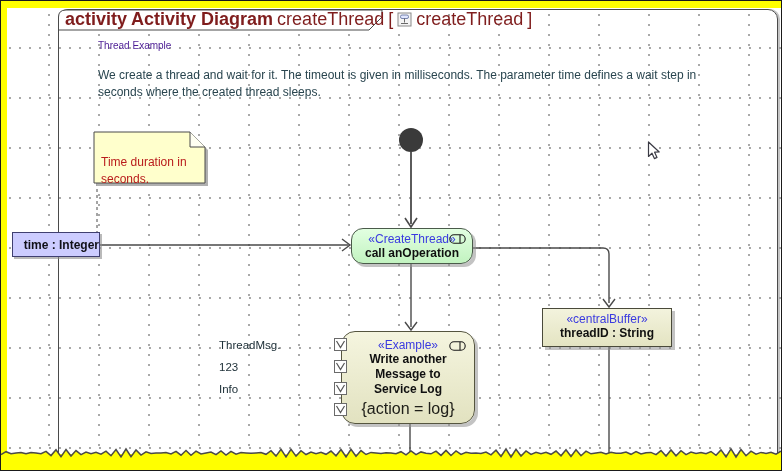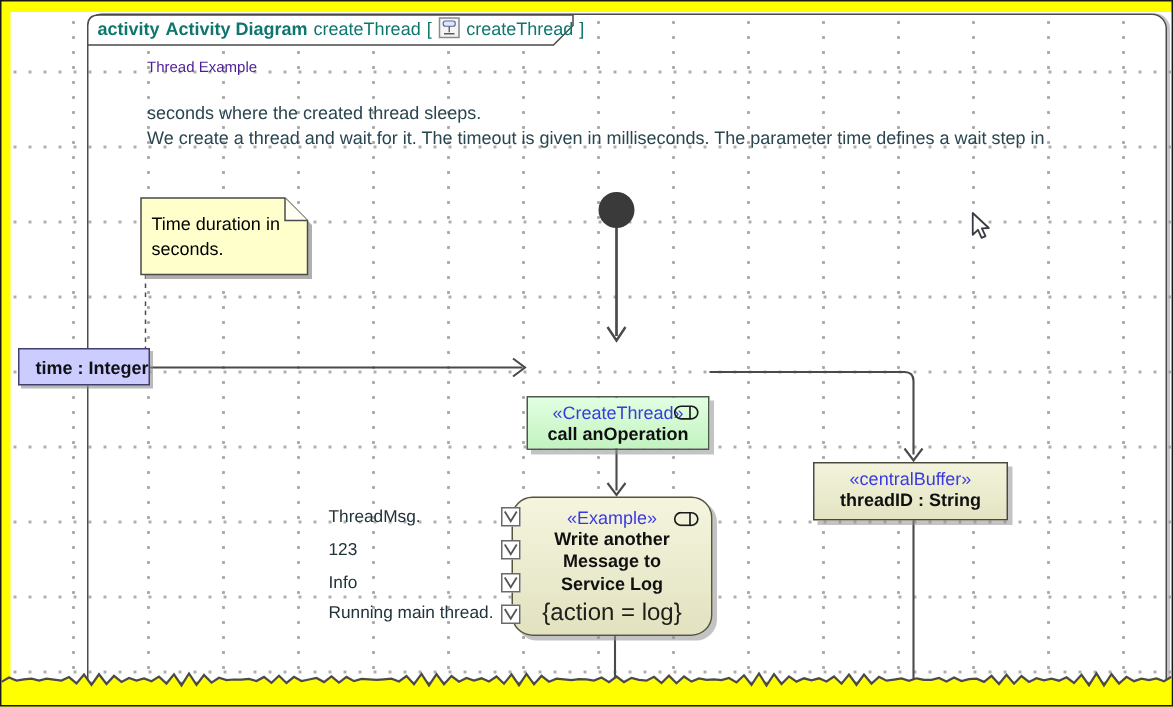--- a/index.html
+++ b/index.html
@@ -18,44 +18,43 @@
     background-position:2px 39px, 41px 6px;
   }
   .frame {
     position:absolute; left:57px; top:8px; width:720px; height:447px;
     border:1px solid #4a4a4a; border-radius:10px 10px 0 0;
     box-shadow:2px 0 0 rgba(150,150,150,.55);
   }
   .frame-label-svg { position:absolute; left:56px; top:8px; }
   .frame-label-text {
     position:absolute; left:64px; top:10px; height:17px; line-height:17px;
-    font-size:12px; color:#0f766e; white-space:nowrap;
-    display:inline-flex; align-items:flex-start; gap:4px;
+    font-size:18px; color:#7f1d1d; white-space:nowrap;
+    display:inline-flex; align-items:center; gap:4px;
   }
   .frame-label-text b { font-weight:bold; }
   .doc-title { position:absolute; left:97px; top:39px; font-size:10px; font-weight:normal; color:#4c1d95; }
   .doc-body { position:absolute; left:97px; top:66px; font-size:12px; color:#29454f; line-height:17px; white-space:nowrap; }
-  .note-text { position:absolute; left:100px; top:140px; width:100px; font-size:12px; color:#000000; line-height:17px; }
+  .note-text { position:absolute; left:100px; top:153px; width:100px; font-size:12px; color:#b91c1c; line-height:17px; }
   .param-node {
     position:absolute; left:11px; top:231px; width:88px; height:25px;
     background:#ccccff; border:1px solid #3f3f70;
     box-shadow:2px 2px 0 rgba(140,140,140,.6);
     font-size:12px; font-weight:bold; color:#101018;
     display:flex; align-items:center; justify-content:flex-end;
   }
   .action {
     position:absolute; border:1px solid #4a5a4a;
     box-shadow:3px 3px 0 rgba(145,145,145,.55);
     text-align:center; color:#101010;
   }
   .action-create {
-    left:350px; top:227px; width:122px; height:36px; border-radius:0;
+    left:350px; top:227px; width:122px; height:36px; border-radius:12px;
     background:linear-gradient(180deg,#e2ffe1,#c2f3c0);
     padding-top:3px;
-    margin-top:36px;
   }
   .action-logger {
     left:340px; top:330px; width:134px; height:93px; border-radius:14px;
     background:linear-gradient(180deg,#f5f5df,#e2e2c0);
     border-color:#55553f; padding-top:6px;
   }
   .stereotype { font-size:12px; color:#3a3ae0; line-height:14px; }
   .action-name { font-size:12px; font-weight:bold; line-height:15px; }
   .constraint { font-size:16px; line-height:15px; margin-top:4px; color:#20201a; }
   .call-icon { position:absolute; }
@@ -98,22 +97,22 @@
       <rect x="3.5" y="3" width="8" height="3.5" rx="1.5" fill="#e0e6ff" stroke="#5a6a9a" stroke-width="0.8"></rect>
       <line x1="7.5" y1="6.5" x2="7.5" y2="10.5" stroke="#5a5a5a" stroke-width="0.9"></line>
       <line x1="4" y1="11.5" x2="11" y2="11.5" stroke="#5a5a5a" stroke-width="0.9"></line>
     </svg>
     <span>createThread</span>
     <span>]</span>
   </div>
 
   <div class="doc-title">Thread Example</div>
   <div class="doc-body">
+    <div>We create a thread and wait for it. The timeout is given in milliseconds. The parameter time defines a wait step in</div>
     <div>seconds where the created thread sleeps.</div>
-    <div>We create a thread and wait for it. The timeout is given in milliseconds. The parameter time defines a wait step in</div>
   </div>
 
   <svg class="overlay" width="782" height="471">
 
     <line x1="96" y1="182" x2="96" y2="231" stroke="#4a4a4a" stroke-width="1" stroke-dasharray="3,3"></line>
 
     <circle cx="410" cy="139" r="12" fill="#3a3a3a"></circle>
     <line x1="410" y1="151" x2="410" y2="223" stroke="#4a4a4a" stroke-width="1.8"></line>
     <polyline points="404,217 410,226 416,217" fill="none" stroke="#4a4a4a" stroke-width="1.6"></polyline>
 
@@ -178,21 +177,20 @@
       </svg>
   </div>
   <div class="pin-square" style="left:333px; top:402px;">
     <svg width="11" height="9">
         <polyline points="1.5,1 5.5,7.5 9.5,1" fill="none" stroke="#555" stroke-width="1.2"></polyline>
       </svg>
   </div>
   <div class="pin-label" style="top:337px;">ThreadMsg.</div>
   <div class="pin-label" style="top:359px;">123</div>
   <div class="pin-label" style="top:381px;">Info</div>
-  <div class="pin-label" style="top:401px;">Running main thread.</div>
 
   <div class="buffer-node">
     <div class="stereotype">«centralBuffer»</div>
     <div class="action-name">threadID : String</div>
   </div>
 
   <svg class="overlay" style="top:441px;" width="782" height="30">
     <polygon id="torn-fill" fill="#ffff00" points="0,12.6 5,9.7 10,11.7 15,10.9 20,10.5 25,11.7 30,10.4 35,11.1 40,11.7 45,9.4 50,13.6 55,7.7 60,14.6 65,7.5 70,14.0 75,8.6 80,12.6 85,10.0 90,11.7 95,10.3 100,12.2 105,9.1 110,13.7 115,7.6 120,14.9 125,7.0 130,14.6 135,8.0 140,13.1 145,9.8 150,11.4 155,11.0 160,11.0 165,10.6 170,12.0 175,9.3 180,13.2 185,8.5 190,13.3 195,9.2 200,12.0 205,11.0 210,10.0 215,12.7 220,8.9 225,13.1 230,9.3 235,12.1 240,10.6 245,10.9 250,11.3 255,10.9 260,10.5 265,12.3 270,8.7 275,14.1 280,7.3 285,14.9 290,7.4 295,14.1 300,8.7 305,12.5 310,10.0 315,11.7 320,10.2 325,12.3 330,9.0 335,13.8 340,7.6 345,14.8 350,7.3 355,14.2 360,8.6 365,12.5 370,10.4 375,10.9 380,11.4 385,10.7 390,10.9 395,11.7 400,9.7 405,12.8 410,9.0 415,12.7 420,9.9 425,11.2 430,11.8 435,9.2 440,13.4 445,8.4 450,13.5 455,9.0 460,12.4 465,10.3 470,11.2 475,10.9 480,11.4 485,10.0 490,12.9 495,8.2 500,14.5 505,7.0 510,15.0 515,7.4 520,14.0 525,8.9 530,12.4 535,10.2 540,11.6 545,10.2 550,12.3 555,9.0 560,13.8 565,7.7 570,14.5 575,7.7 580,13.7 585,9.2 590,11.8 595,11.1 600,10.3 605,11.9 610,10.2 615,11.3 620,11.3 625,10.0 630,12.3 635,9.6 640,12.0 645,10.7 650,10.4 655,12.6 660,8.6 665,14.0 670,7.9 675,13.8 680,8.7 685,12.6 690,10.1 695,11.5 700,10.5 705,11.8 710,9.5 715,13.3 720,7.9 725,14.8 730,6.9 735,15.0 740,7.5 745,13.7 750,9.2 755,12.1 760,10.4 765,11.4 770,10.3 775,12.2 780,9.1 782,30 0,30"></polygon>
     <polyline id="torn-line" fill="none" stroke="#4a4a4a" stroke-width="1.5" points="0,12.6 5,9.7 10,11.7 15,10.9 20,10.5 25,11.7 30,10.4 35,11.1 40,11.7 45,9.4 50,13.6 55,7.7 60,14.6 65,7.5 70,14.0 75,8.6 80,12.6 85,10.0 90,11.7 95,10.3 100,12.2 105,9.1 110,13.7 115,7.6 120,14.9 125,7.0 130,14.6 135,8.0 140,13.1 145,9.8 150,11.4 155,11.0 160,11.0 165,10.6 170,12.0 175,9.3 180,13.2 185,8.5 190,13.3 195,9.2 200,12.0 205,11.0 210,10.0 215,12.7 220,8.9 225,13.1 230,9.3 235,12.1 240,10.6 245,10.9 250,11.3 255,10.9 260,10.5 265,12.3 270,8.7 275,14.1 280,7.3 285,14.9 290,7.4 295,14.1 300,8.7 305,12.5 310,10.0 315,11.7 320,10.2 325,12.3 330,9.0 335,13.8 340,7.6 345,14.8 350,7.3 355,14.2 360,8.6 365,12.5 370,10.4 375,10.9 380,11.4 385,10.7 390,10.9 395,11.7 400,9.7 405,12.8 410,9.0 415,12.7 420,9.9 425,11.2 430,11.8 435,9.2 440,13.4 445,8.4 450,13.5 455,9.0 460,12.4 465,10.3 470,11.2 475,10.9 480,11.4 485,10.0 490,12.9 495,8.2 500,14.5 505,7.0 510,15.0 515,7.4 520,14.0 525,8.9 530,12.4 535,10.2 540,11.6 545,10.2 550,12.3 555,9.0 560,13.8 565,7.7 570,14.5 575,7.7 580,13.7 585,9.2 590,11.8 595,11.1 600,10.3 605,11.9 610,10.2 615,11.3 620,11.3 625,10.0 630,12.3 635,9.6 640,12.0 645,10.7 650,10.4 655,12.6 660,8.6 665,14.0 670,7.9 675,13.8 680,8.7 685,12.6 690,10.1 695,11.5 700,10.5 705,11.8 710,9.5 715,13.3 720,7.9 725,14.8 730,6.9 735,15.0 740,7.5 745,13.7 750,9.2 755,12.1 760,10.4 765,11.4 770,10.3 775,12.2 780,9.1"></polyline>
   </svg>

